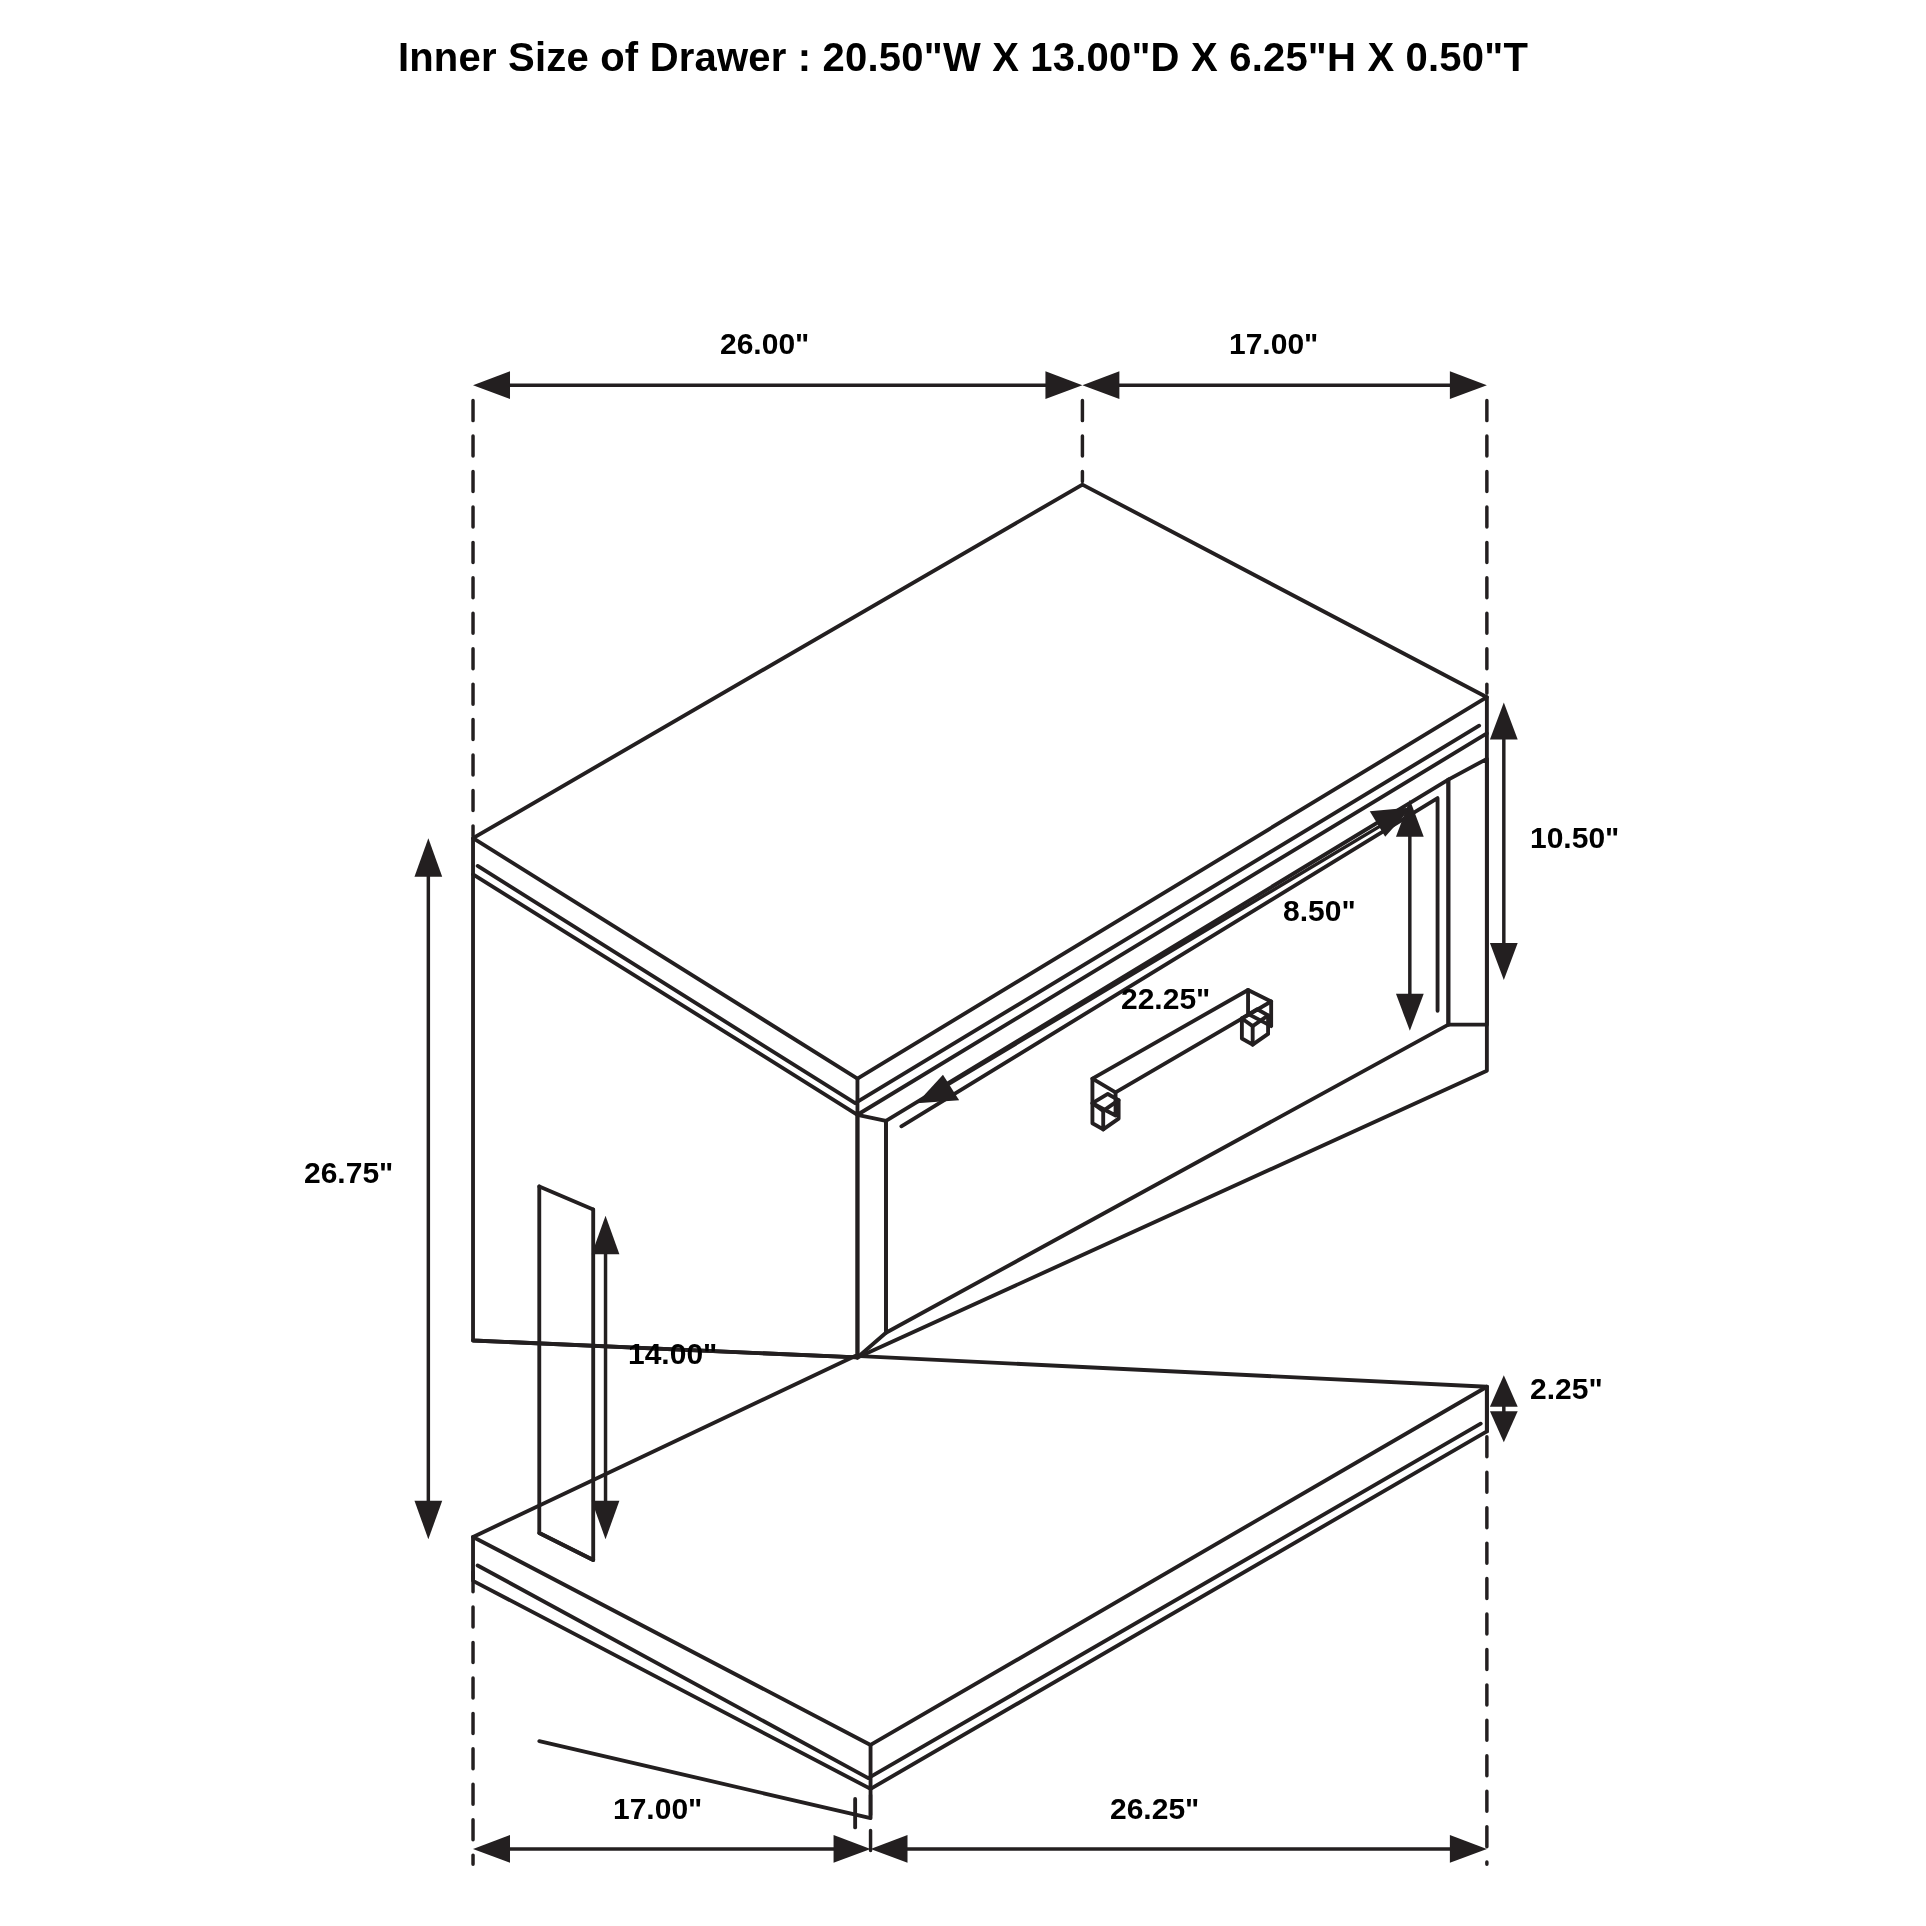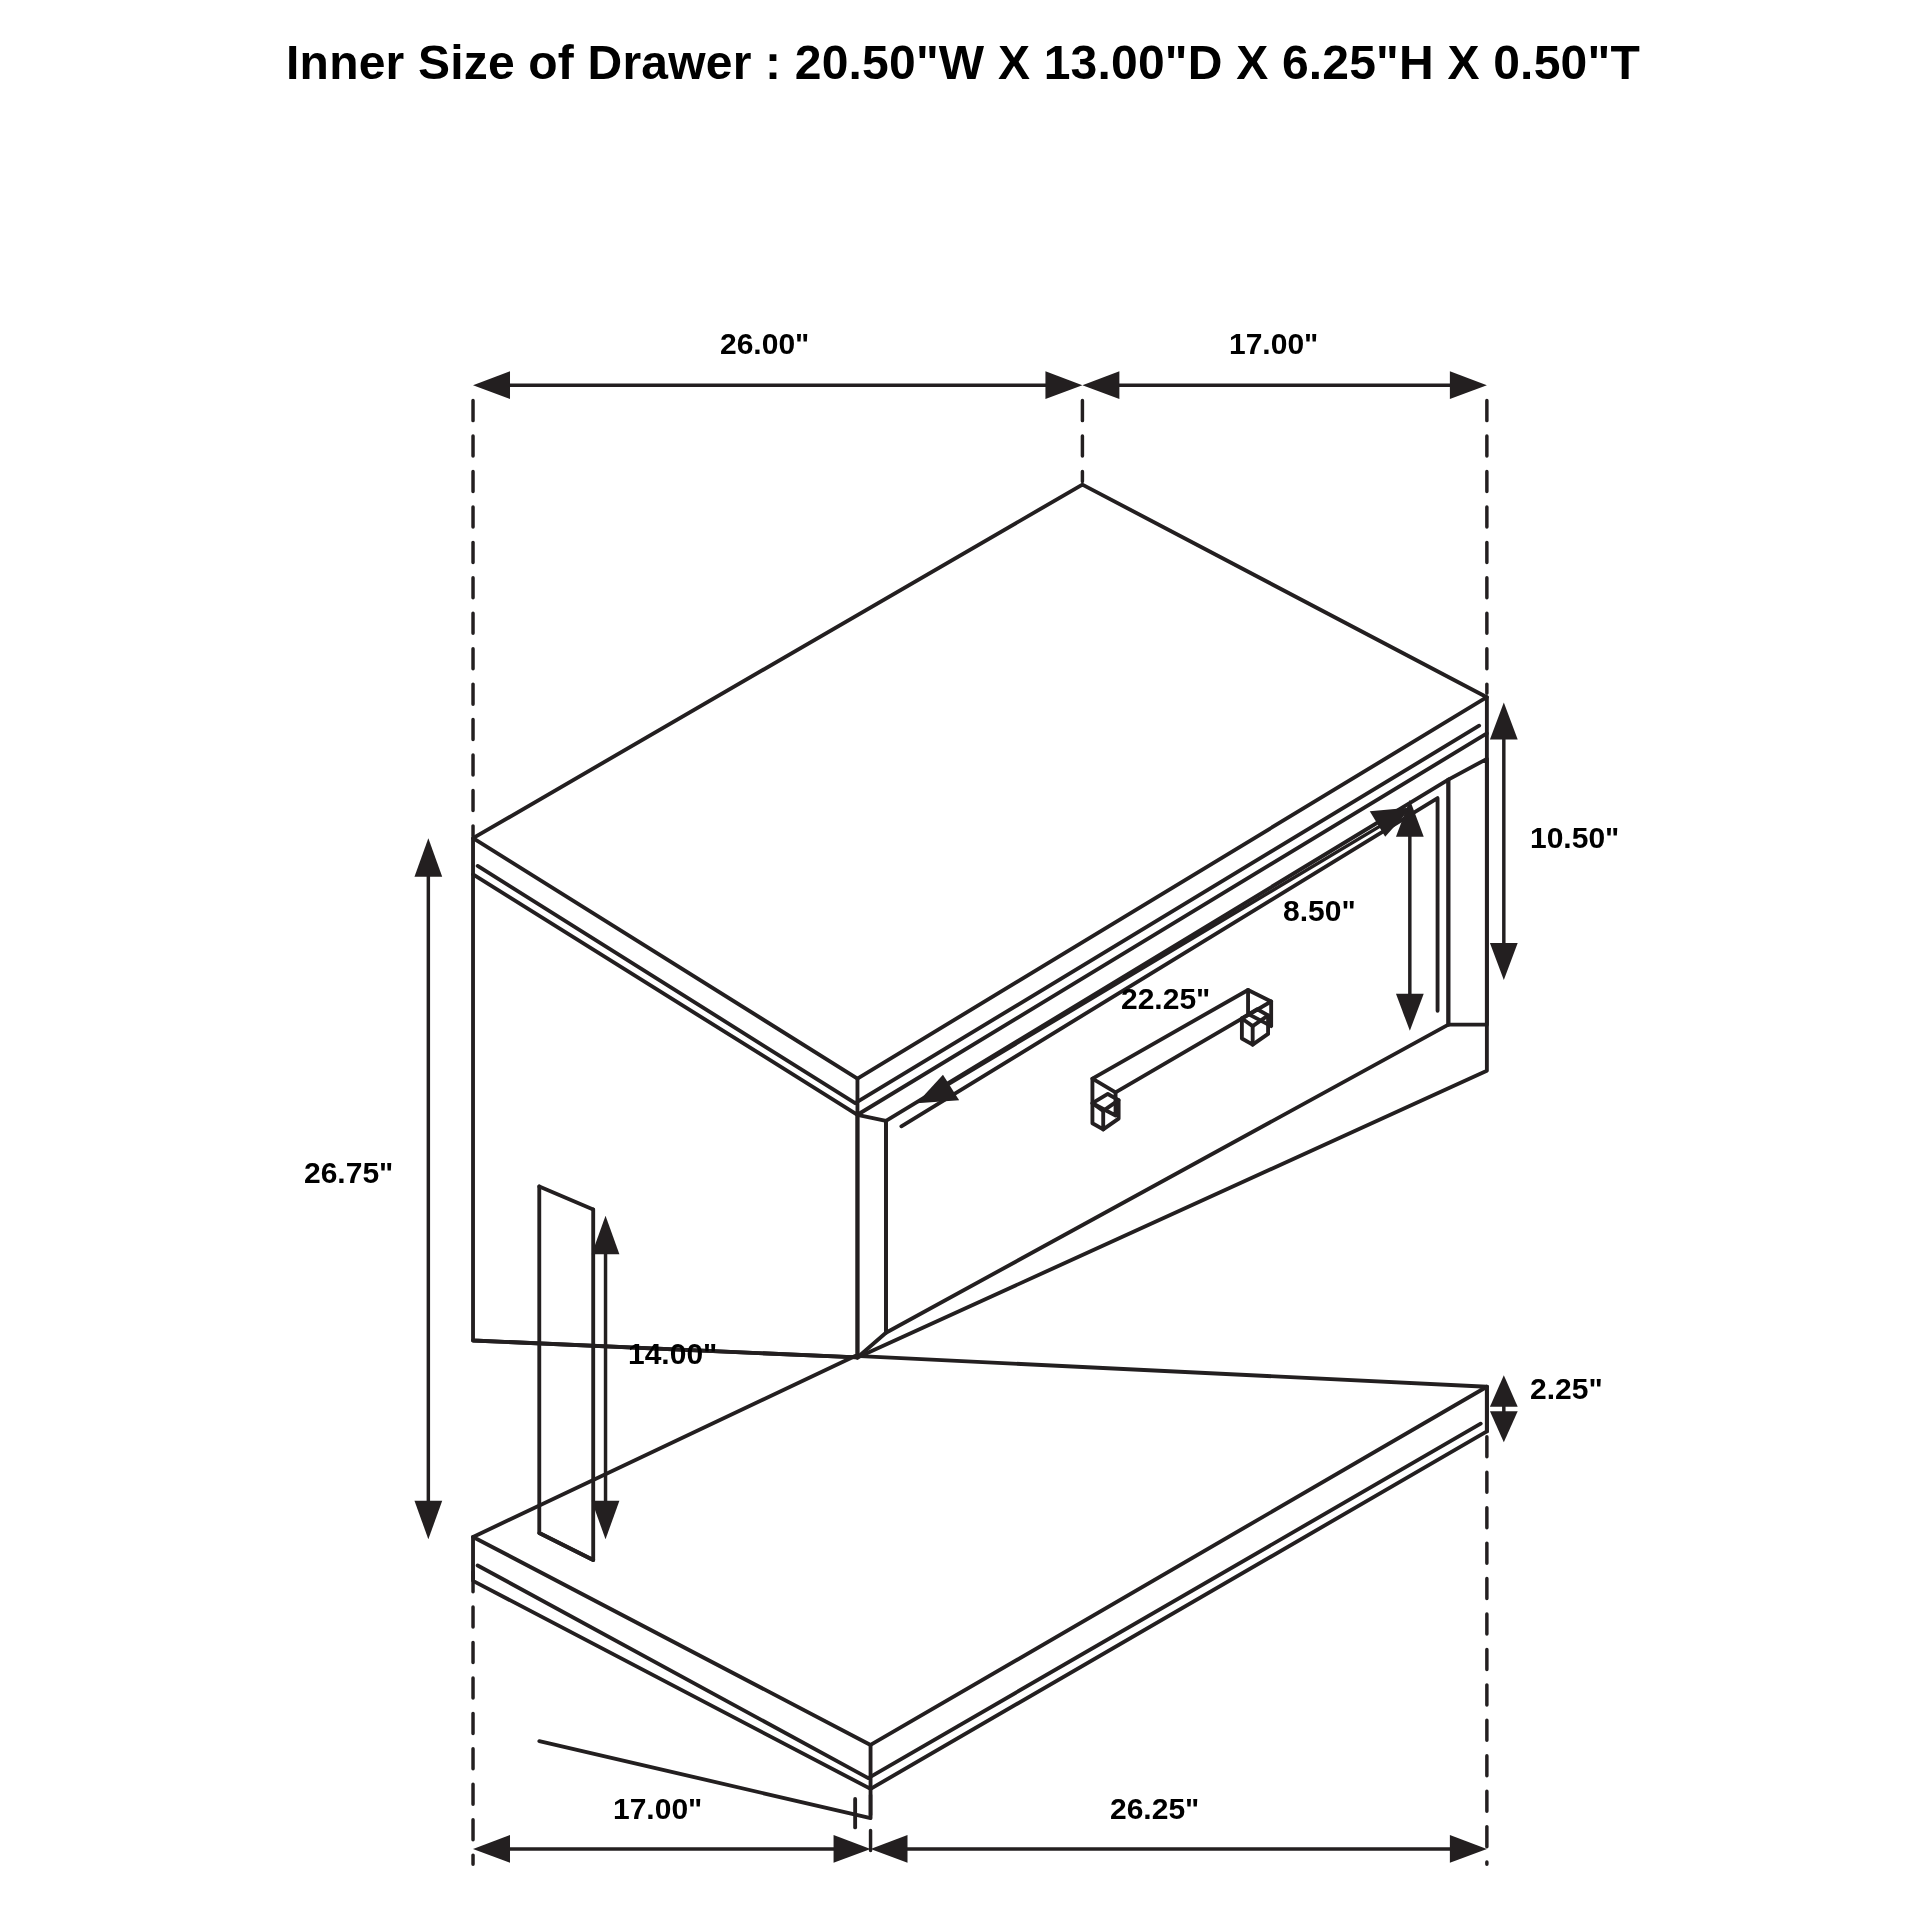--- a/index.html
+++ b/index.html
@@ -18,21 +18,21 @@
     position: relative;
     width: 1926px;
     height: 1926px;
   }
   .title {
     position: absolute;
     top: 35px;
     left: 0;
     width: 1926px;
     text-align: center;
-    font-size: 48px;
+    font-size: 40px;
     font-weight: bold;
     color: #000000;
     letter-spacing: 0.2px;
   }
   svg.diagram {
     position: absolute;
     top: 0;
     left: 0;
     width: 1926px;
     height: 1926px;

